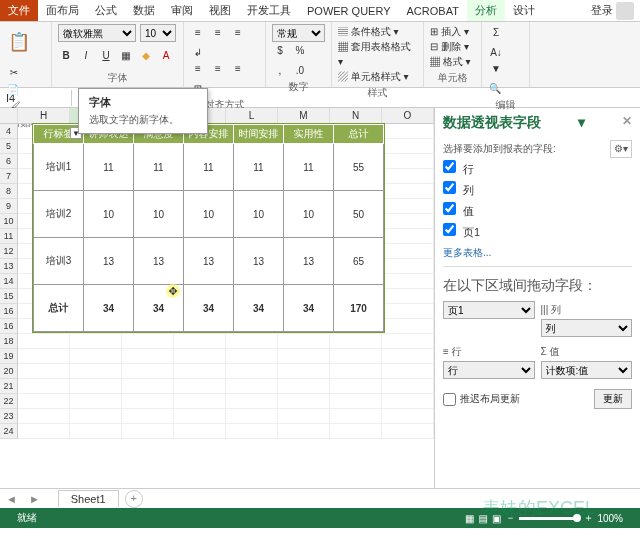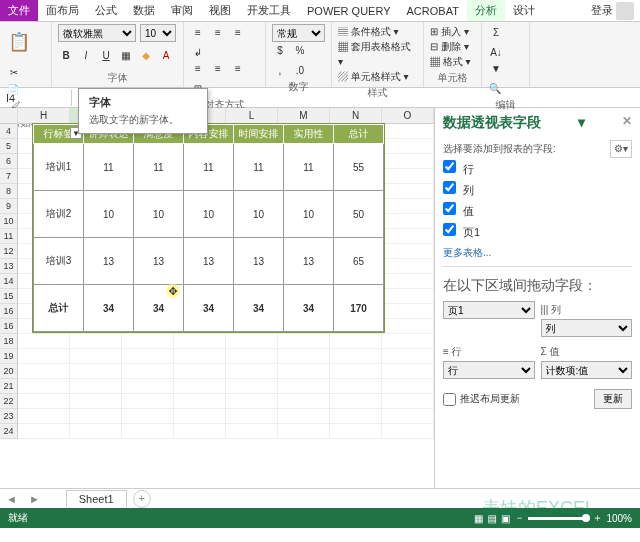--- a/index.html
+++ b/index.html
@@ -1,19 +1,19 @@
 <!DOCTYPE html>
 <html><head>
 <meta charset="utf-8">
 <style>
 *{box-sizing:border-box;margin:0;padding:0;font-family:"Microsoft YaHei",sans-serif}
 body{width:640px;height:542px;background:#fff;font-size:11px;color:#333;overflow:hidden;position:relative}
 .ribbon-tabs{display:flex;background:#fff;height:22px;border-bottom:1px solid #ccc;align-items:center}
 .ribbon-tabs .tab{padding:3px 8px;cursor:pointer;font-size:11px}
-.ribbon-tabs .tab.file{background:#a21caf;color:#fff}
+.ribbon-tabs .tab.file{background:#c2410c;color:#fff}
 .ribbon-tabs .tab.active{background:#e6ffe6;color:#217346}
 .ribbon-tabs .login{margin-left:auto;padding:3px 6px}
 .user-ic{width:18px;height:18px;background:#ddd;border-radius:2px;display:inline-block;vertical-align:middle}
 .ribbon{display:flex;height:66px;border-bottom:1px solid #ccc;background:#f5f5f5}
 .ribbon .grp{border-right:1px solid #ddd;padding:2px 6px;display:flex;flex-direction:column;justify-content:space-between;position:relative}
 .ribbon .grp .lbl{text-align:center;font-size:10px;color:#666;padding-top:2px}
 .ribbon .ctrls{display:flex;gap:4px;align-items:center;flex-wrap:wrap}
 .ribbon select{font-size:10px;height:18px;border:1px solid #aaa}
 .ribbon .btn{width:16px;height:16px;display:inline-flex;align-items:center;justify-content:center;font-size:10px;border:1px solid transparent;cursor:pointer}
 .ribbon .big{width:28px;height:36px;font-size:18px}
@@ -52,23 +52,23 @@
 .flds input{margin-right:4px}
 .more{color:#2268b0;font-size:10px;cursor:pointer;margin-top:4px}
 .areas-lbl{font-size:14px;color:#555;margin:10px 0 6px}
 .areas{display:grid;grid-template-columns:1fr 1fr;gap:6px}
 .area .ah{font-size:10px;color:#555;padding:2px 0}
 .area select{width:100%;font-size:10px;height:18px;border:1px solid #aaa}
 .defer{margin-top:10px;display:flex;align-items:center;gap:4px;font-size:10px}
 .defer button{font-size:10px;padding:2px 8px;margin-left:auto;border:1px solid #aaa;background:#f0f0f0}
 .sheettabs{height:20px;display:flex;align-items:center;border-top:1px solid #ccc;font-size:11px;background:#fff}
 .sheettabs .nav{padding:0 6px;color:#888}
-.sheettabs .st{padding:2px 12px;border:1px solid #ccc;border-bottom:none;background:#fff;margin-left:20px}
+.sheettabs .st{padding:2px 12px;border:1px solid #ccc;border-bottom:none;background:#fff;margin-left:12px}
 .sheettabs .add{width:18px;height:18px;border:1px solid #ccc;border-radius:50%;text-align:center;line-height:15px;margin-left:6px;color:#888}
-.status{height:20px;background:#217346;color:#fff;display:flex;align-items:center;padding:0 8px;font-size:10px;justify-content:space-between}
+.status{height:20px;background:#217346;color:#fff;display:flex;align-items:center;padding:0 17px;font-size:10px;justify-content:space-between}
 .status .zoom{display:flex;align-items:center;gap:4px}
 .status .slider{width:60px;height:3px;background:#fff;position:relative}
 .status .slider::after{content:"";position:absolute;right:-2px;top:-3px;width:8px;height:8px;background:#fff;border-radius:50%}
 .watermark{position:absolute;right:45px;bottom:22px;color:rgba(0,150,100,.35);font-size:18px;z-index:20}
 </style>
 </head>
 <body>
 
 <div class="ribbon-tabs">
   <div class="tab file">文件</div>

